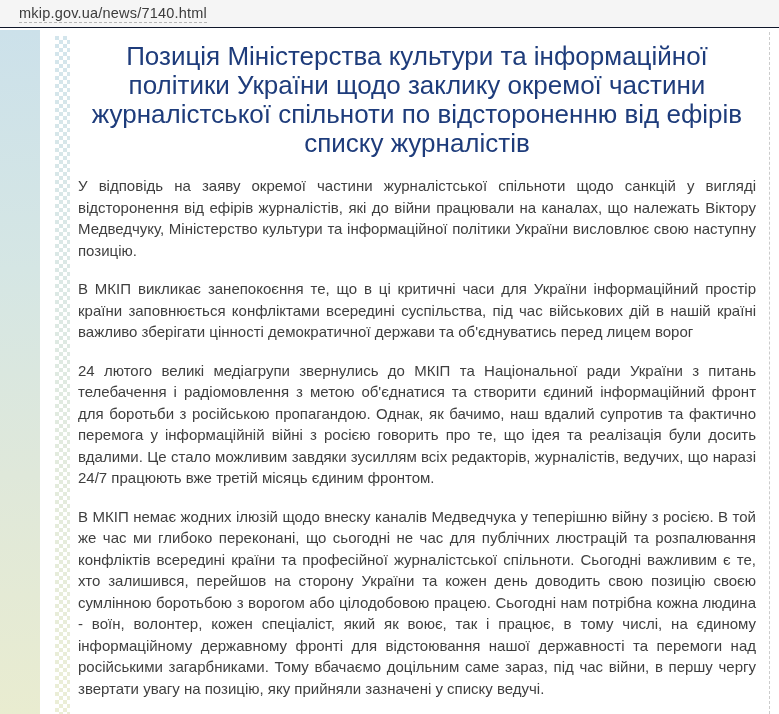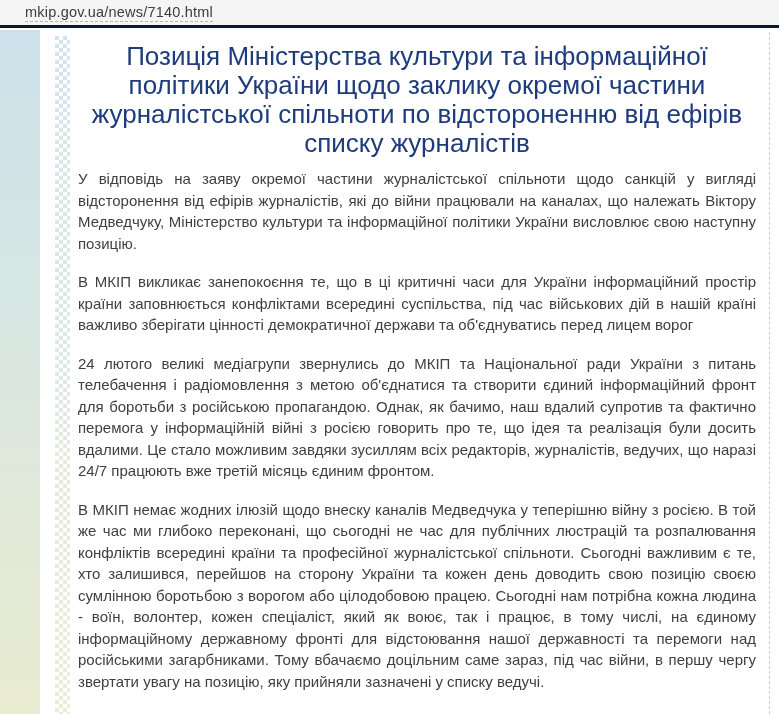--- a/index.html
+++ b/index.html
@@ -14,24 +14,24 @@
     font-family: "Liberation Sans", sans-serif;
     position: relative;
   }
 
   
   .address-bar {
     position: absolute;
     top: 0; left: 0; right: 0;
     height: 28px;
     background: #f5f5f5;
-    border-bottom: 3px solid #0f172a;
+    border-bottom: 1px solid #0f172a;
     display: flex;
     align-items: center;
-    padding-left: 25px;
+    padding-left: 19px;
     box-sizing: border-box;
   }
   .url-text {
     font-size: 14.5px;
     color: #3c3c3c;
     border-bottom: 1px dashed #b5b5b5;
     padding-bottom: 1px;
     letter-spacing: 0.2px;
   }
 
@@ -86,21 +86,21 @@
   }
   .article-title {
     margin: 14px 0 0 0;
     font-size: 26px;
     line-height: 29px;
     font-weight: 400;
     color: #1e3c7b;
     text-align: center;
   }
   .article-body {
-    margin-top: 10px;
+    margin-top: 17px;
   }
   .article-body p {
     margin: 0 0 17px 0;
     font-size: 15px;
     line-height: 21.5px;
     color: #3f3f3f;
     text-align: justify;
   }
 </style>
 </head>

